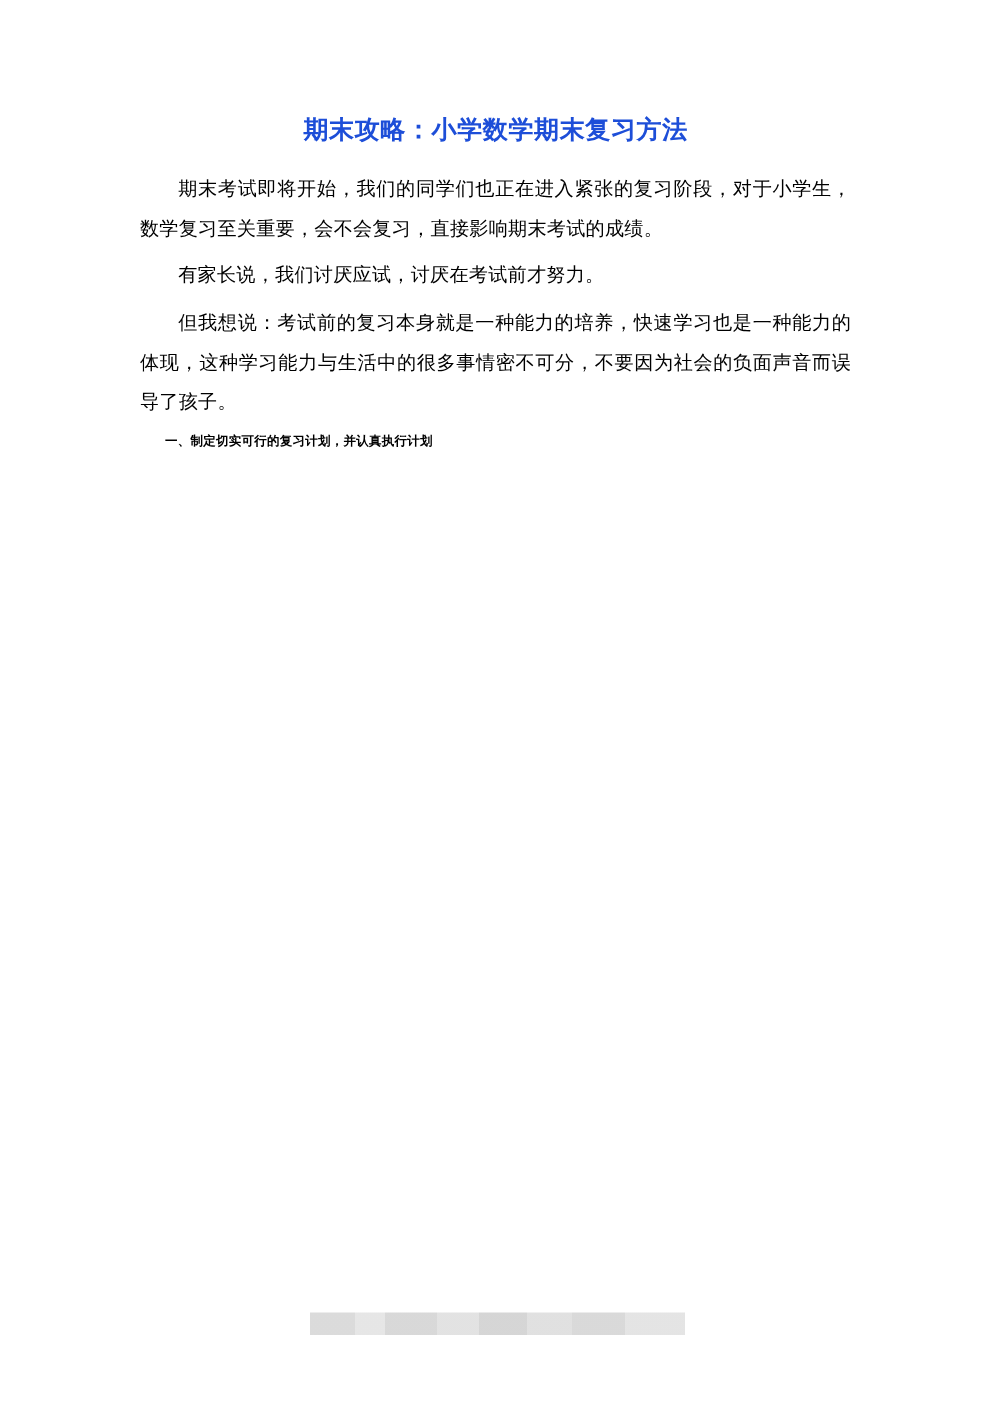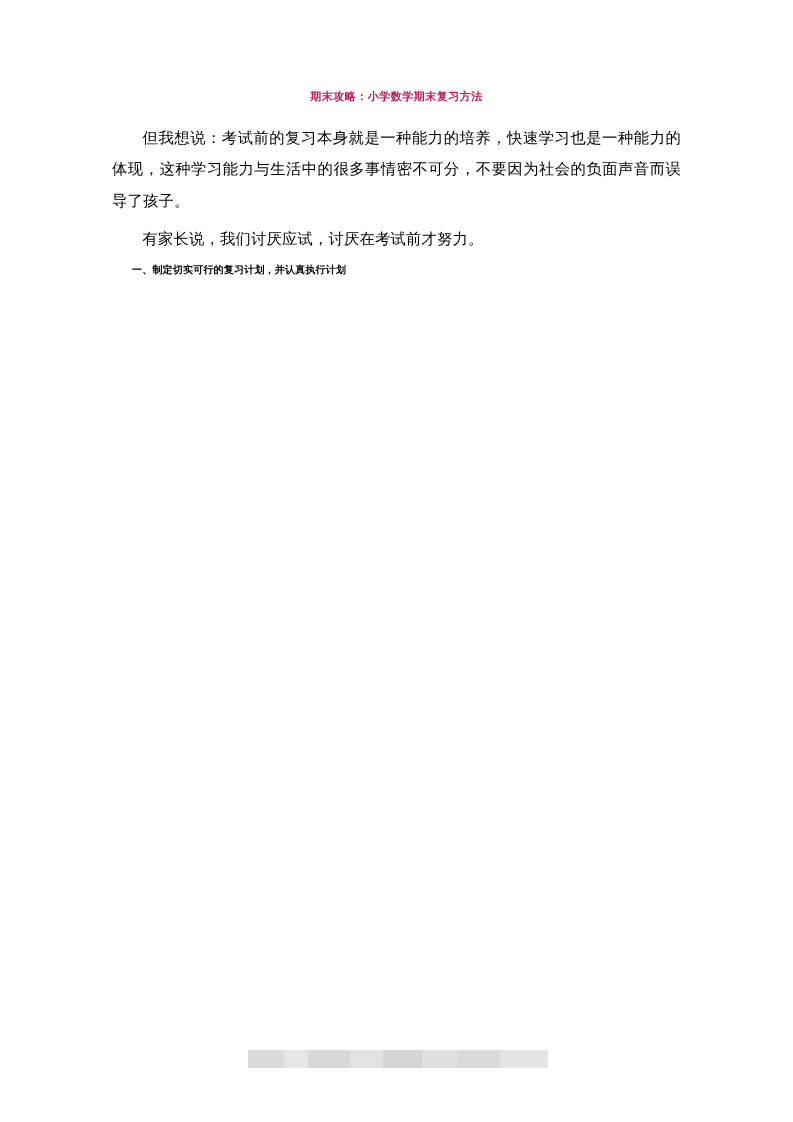--- a/index.html
+++ b/index.html
@@ -17,23 +17,23 @@
   }
   .page {
     width: 793px;
     height: 1122px;
     box-sizing: border-box;
     padding: 88px 112px 0 112px;
     position: relative;
   }
   .doc-title {
     text-align: center;
-    color: #be185d;
+    color: #1d4ed8;
     font-weight: bold;
-    font-size: 11px;
+    font-size: 20px;
     letter-spacing: 0.5px;
     margin: 0 0 16px 0;
     line-height: 1.6;
   }
   p.para {
     font-size: 15.3px;
     line-height: 2.07;
     margin: 0 0 6px 0;
     text-align: justify;
     text-justify: inter-ideograph;
@@ -66,19 +66,20 @@
     opacity: 0.92;
   }
 </style>
 </head>
 <body>
 
 <div class="page">
 
   <h1 class="doc-title">期末攻略：小学数学期末复习方法</h1>
 
+  <p class="para">期末考试即将开始，我们的同学们也正在进入紧张的复习阶段，对于小学生，数学复习至关重要，会不会复习，直接影响期末考试的成绩。</p>
+  <p class="para">有家长说，我们讨厌应试，讨厌在考试前才努力。</p>
   <p class="para">但我想说：考试前的复习本身就是一种能力的培养，快速学习也是一种能力的体现，这种学习能力与生活中的很多事情密不可分，不要因为社会的负面声音而误导了孩子。</p>
-  <p class="para">有家长说，我们讨厌应试，讨厌在考试前才努力。</p>
   <p class="heading">一、制定切实可行的复习计划，并认真执行计划</p>
 
   <div class="redact"></div>
 
 </div>
 
 </body></html>

